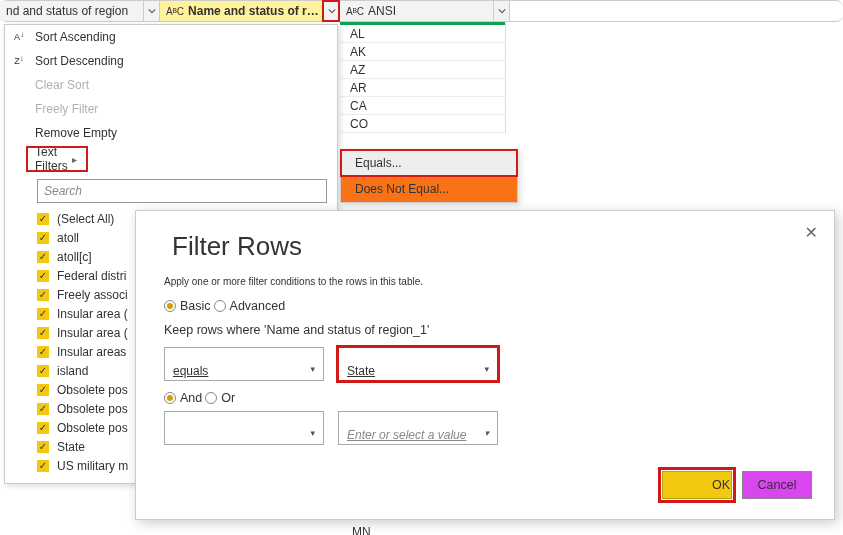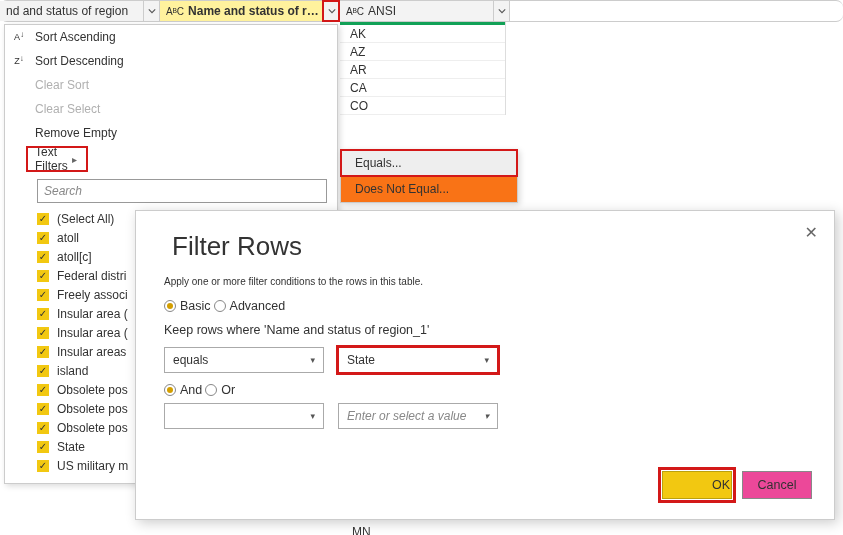--- a/index.html
+++ b/index.html
@@ -113,29 +113,29 @@
 .radios { display:flex; gap:3px; align-items:center; margin-bottom:10px; font-size:12.5px; }
 .radios .r { display:flex; align-items:center; gap:4px; }
 .radios .rcircle {
   width:12px; height:12px; border-radius:50%; border:1px solid #888;
   display:flex; align-items:center; justify-content:center;
 }
 .radios .rcircle.sel::after { content:""; width:6px; height:6px; border-radius:50%; background:#d39e00; }
 .keep { font-size:12.5px; margin-bottom:10px; }
 .row-fields { display:flex; gap:14px; margin-bottom:10px; }
 .combo {
-  height: 26px; border:1px solid #aaa; display:flex; align-items:center;
-  padding:0 8px; position:relative; min-width:160px; background:#fff;
+  height: 26px; border:1px solid #aaa; display:flex; 
+  padding:16px 8px; position:relative; min-width:160px; background:#fff;text-decoration:underline;
 }
 .combo .caret { position:absolute; right:8px; font-size:9px; color:#555; }
 .combo.placeholder { color:#888; font-style: italic; }
 .combo.framed { outline:3px solid #d31818; outline-offset:-1px; }
 .dlg-buttons { position:absolute; right:22px; bottom:20px; display:flex; gap:10px; }
 .btn {
-  min-width:70px; height:28px; border:1px solid #888; background:#ec4899;
+  min-width:70px; height:28px; border:1px solid #888; background:#d946ef;
   display:flex; align-items:center; justify-content:center; font-size:12.5px;
 }
 .btn.primary { background:#f2c811; border-color:#bba10e; font-weight:500; }
 .btn.framed { outline:3px solid #d31818; outline-offset:1px;padding-left:48px; }
 .below-row {
   position:absolute; left: 340px; top: 520px;
   display:flex; align-items:center; width:240px; height:24px;
 }
 .below-row .mn { color:#333; padding-left:12px; }
 .super { font-size:8px; position:relative; top:-3px; }
@@ -167,41 +167,42 @@
     <span class="dd">
         <svg viewBox="0 0 10 10">
           <path d="M1 3 L5 7 L9 3" fill="none" stroke="#555" stroke-width="1.4"></path>
         </svg>
       </span>
   </div>
 </div>
 
 <div class="data-col">
   <div class="hlbar"></div>
+  <div class="cell">AL</div>
   <div class="cell">AK</div>
   <div class="cell">AZ</div>
   <div class="cell">AR</div>
   <div class="cell">CA</div>
   <div class="cell">CO</div>
 </div>
 
 <div class="context-menu">
   <div class="cm-item">
     <span class="cm-icon">A<span class="super">↓</span></span>
     <span>Sort Ascending</span>
   </div>
   <div class="cm-item">
     <span class="cm-icon">Z<span class="super">↓</span></span>
     <span>Sort Descending</span>
   </div>
   <div class="cm-item disabled">
     <span>Clear Sort</span>
   </div>
   <div class="cm-item disabled">
-    <span>Clear Select</span>
+    <span>Freely Filter</span>
   </div>
   <div class="cm-item">
     <span>Remove Empty</span>
   </div>
   <div class="cm-item arrow framed">
     <span>Text Filters</span>
   </div>
   <div class="cm-search">
     <span>Search</span>
   </div>

